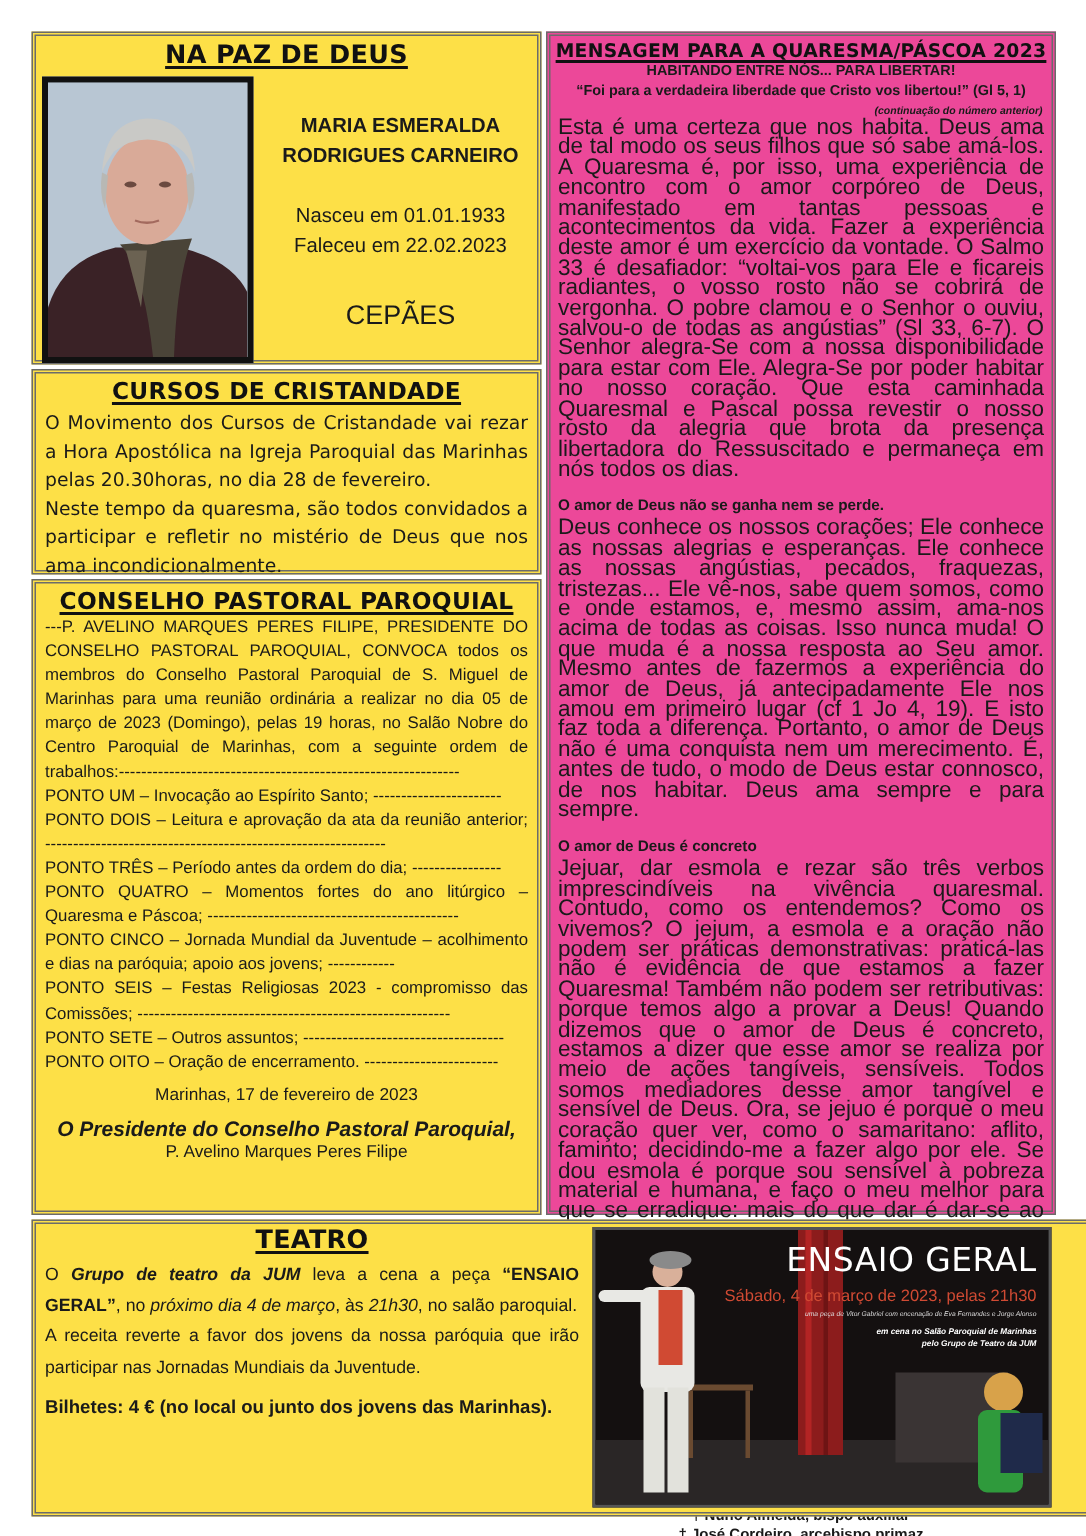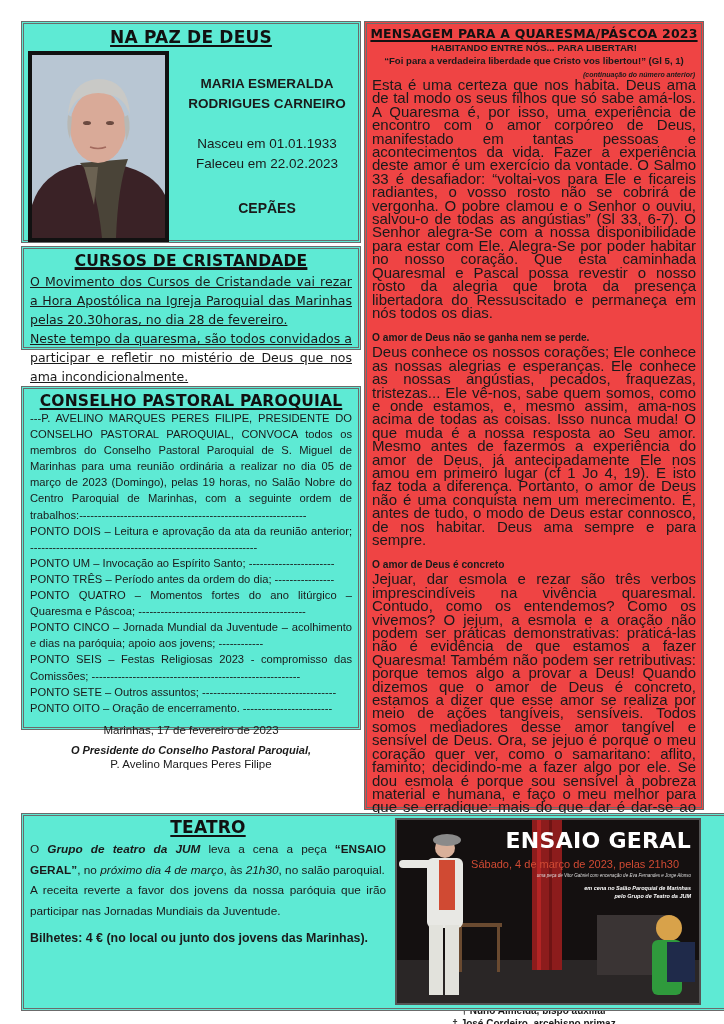--- a/index.html
+++ b/index.html
@@ -2,23 +2,23 @@
 <html><head>
 <meta charset="utf-8">
 <style>
   * { box-sizing: border-box; margin: 0; padding: 0; }
   html, body { width: 724px; height: 1024px; background: #ffffff; overflow: hidden; }
   body { position: relative; font-family: "Liberation Sans", sans-serif; color: #1a1a1a; }
 
   .box {
     position: absolute;
     border: 3px double #6b6b6b;
-    background: #5eead4;
-  }
-  .box.cream { background: #ef4444; }
+    background: #fde047;
+  }
+  .box.cream { background: #ec4899; }
 
   .heading {
     text-align: center;
     font-family: "DejaVu Sans", sans-serif;
     font-weight: 900;
     text-decoration: underline;
     text-underline-offset: 2px;
     text-decoration-thickness: 2px;
     color: #111;
     letter-spacing: 0.2px;
@@ -29,35 +29,35 @@
   #obit .heading { font-size: 17px; margin-top: 3px; }
   #obit .photo {
     position: absolute; left: 4px; top: 27px; width: 141px; height: 191px;
     border: 4px solid #111; background: #b9c6d2; overflow: hidden;
   }
   #obit .info {
     position: absolute; left: 150px; top: 50px; width: 186px; text-align: center;
   }
   #obit .name { font-weight: bold; font-size: 13.5px; line-height: 20px; }
   #obit .dates { font-size: 13.5px; line-height: 20px; margin-top: 20px; }
-  #obit .place { font-weight: bold; font-size: 14px; margin-top: 26px; }
-
-  
-  #cursos { left: 21px; top: 246px; width: 340px; height: 104px; text-decoration: underline; }
+  #obit .place { font-weight: normal; font-size: 18px; margin-top: 26px; }
+
+  
+  #cursos { left: 21px; top: 246px; width: 340px; height: 137px; }
   #cursos .heading { font-size: 15.5px; margin-top: 3px; }
   #cursos .body { padding: 2px 6px 0 6px; font-size: 12.5px; line-height: 19px; text-align: justify; font-family: "DejaVu Sans", sans-serif; }
   #cursos .body p { margin: 0; }
 
   
-  #conselho { left: 21px; top: 386px; width: 340px; height: 344px; }
+  #conselho { left: 21px; top: 386px; width: 340px; height: 424px; }
   #conselho .heading { font-size: 15.5px; margin-top: 3px; }
   #conselho .sub { text-align: center; color: #2e75b6; font-style: italic; font-weight: bold; font-size: 13px; margin: 3px 0 4px 0; }
   #conselho .body { padding: 0 6px; font-size: 11.2px; line-height: 16.1px; text-align: justify; }
   #conselho .place-date { text-align: center; font-size: 11.5px; margin-top: 8px; }
-  #conselho .sign1 { text-align: center; font-style: italic; font-weight: bold; font-size: 11px; margin-top: 8px; }
+  #conselho .sign1 { text-align: center; font-style: italic; font-weight: bold; font-size: 14px; margin-top: 8px; }
   #conselho .sign2 { text-align: center; font-size: 11.5px; margin-top: 2px; }
 
   
   #msg { left: 364px; top: 21px; width: 340px; height: 789px; }
   #msg .heading { font-size: 12.5px; margin-top: 2px; }
   #msg .sub1 { text-align: center; font-weight: bold; font-size: 9.6px; margin-top: 1px; }
   #msg .sub2 { text-align: center; font-weight: bold; font-size: 9.6px; margin-top: 2px; }
   #msg .cont { text-align: right; font-style: italic; font-weight: bold; font-size: 7px; padding-right: 6px; margin-top: 5px; }
   #msg .section { padding: 0 5px; }
   #msg .sec-title { font-weight: bold; font-size: 10.2px; line-height: 14px; margin-top: 4px; }
@@ -70,22 +70,22 @@
   #teatro { left: 21px; top: 813px; width: 719px; height: 198px; }
   #teatro .left { position: absolute; left: 0; top: 0; width: 368px; height: 100%; }
   #teatro .heading { font-size: 17px; margin-top: 1px; }
   #teatro .body { padding: 2px 6px 0 6px; font-size: 11.8px; line-height: 20.5px; text-align: justify; }
   #teatro .body p { margin: 0; }
   #teatro .tickets { font-weight: bold; font-size: 12.4px; margin-top: 10px; padding: 0 6px; }
   #teatro .poster {
     position: absolute; left: 371px; top: 2px; width: 306px; height: 187px;
     border: 2px solid #555; background: #120d0c; overflow: hidden;
   }
-  .poster .p-title { position: absolute; right: 8px; top: 8px; color: #fff; font-family: "DejaVu Sans", sans-serif; font-weight: bold; font-size: 22px; letter-spacing: 0.3px; }
-  .poster .p-date { position: absolute; right: 20px; top: 38px; color: #d04a33; font-size: 11px; }
+  .poster .p-title { position: absolute; right: 8px; top: 8px; color: #fff; font-family: "DejaVu Sans", sans-serif; font-weight: normal; font-size: 22px; letter-spacing: 0.3px; }
+  .poster .p-date { position: absolute; right: 8px; top: 38px; color: #d04a33; font-size: 11px; }
   .poster .p-credits { position: absolute; right: 8px; top: 53px; color: #ddd; font-size: 4.5px; font-style: italic; }
   .poster .p-place { position: absolute; right: 8px; top: 64px; color: #fff; font-size: 5.5px; font-weight: bold; font-style: italic; text-align: right; line-height: 8px; }
 </style>
 </head>
 <body>
 
 <section id="obit" class="box">
   <div class="heading">NA PAZ DE DEUS</div>
   <div class="photo">
     <svg width="133" height="183" viewBox="0 0 133 183">
@@ -118,22 +118,22 @@
   <div class="body">
     <p>O Movimento dos Cursos de Cristandade vai rezar a Hora  Apostólica na Igreja  Paroquial das Marinhas pelas 20.30horas, no dia 28 de fevereiro.</p>
     <p>Neste tempo da quaresma, são todos convidados a participar e refletir no mistério de Deus que nos ama incondicionalmente.</p>
   </div>
 </section>
 
 <section id="conselho" class="box">
   <div class="heading">CONSELHO PASTORAL PAROQUIAL</div>
   <div class="body">
     <div>---P. AVELINO MARQUES PERES FILIPE, PRESIDENTE DO CONSELHO PASTORAL PAROQUIAL, CONVOCA todos os membros do Conselho Pastoral Paroquial de S. Miguel de Marinhas para uma reunião ordinária a realizar no dia 05 de março de 2023 (Domingo), pelas 19 horas, no Salão Nobre do Centro Paroquial de Marinhas, com a seguinte ordem de trabalhos:-------------------------------------------------------------</div>
+    <div>PONTO UM – Invocação ao Espírito Santo; -----------------------</div>
     <div>PONTO DOIS – Leitura e aprovação da ata da reunião anterior; -------------------------------------------------------------</div>
-    <div>PONTO UM – Invocação ao Espírito Santo; -----------------------</div>
     <div>PONTO TRÊS – Período antes da ordem do dia; ----------------</div>
     <div>PONTO QUATRO – Momentos fortes do ano litúrgico – Quaresma e Páscoa; ---------------------------------------------</div>
     <div>PONTO CINCO – Jornada Mundial da Juventude – acolhimento e dias na paróquia; apoio aos jovens; ------------</div>
     <div>PONTO SEIS – Festas Religiosas 2023 -  compromisso das Comissões; --------------------------------------------------------</div>
     <div>PONTO SETE – Outros assuntos; ------------------------------------</div>
     <div>PONTO OITO – Oração de encerramento. ------------------------</div>
   </div>
   <div class="place-date">Marinhas, 17 de fevereiro de 2023</div>
   <div class="sign1">O Presidente do Conselho Pastoral Paroquial,</div>
   <div class="sign2">P. Avelino Marques Peres Filipe</div>

